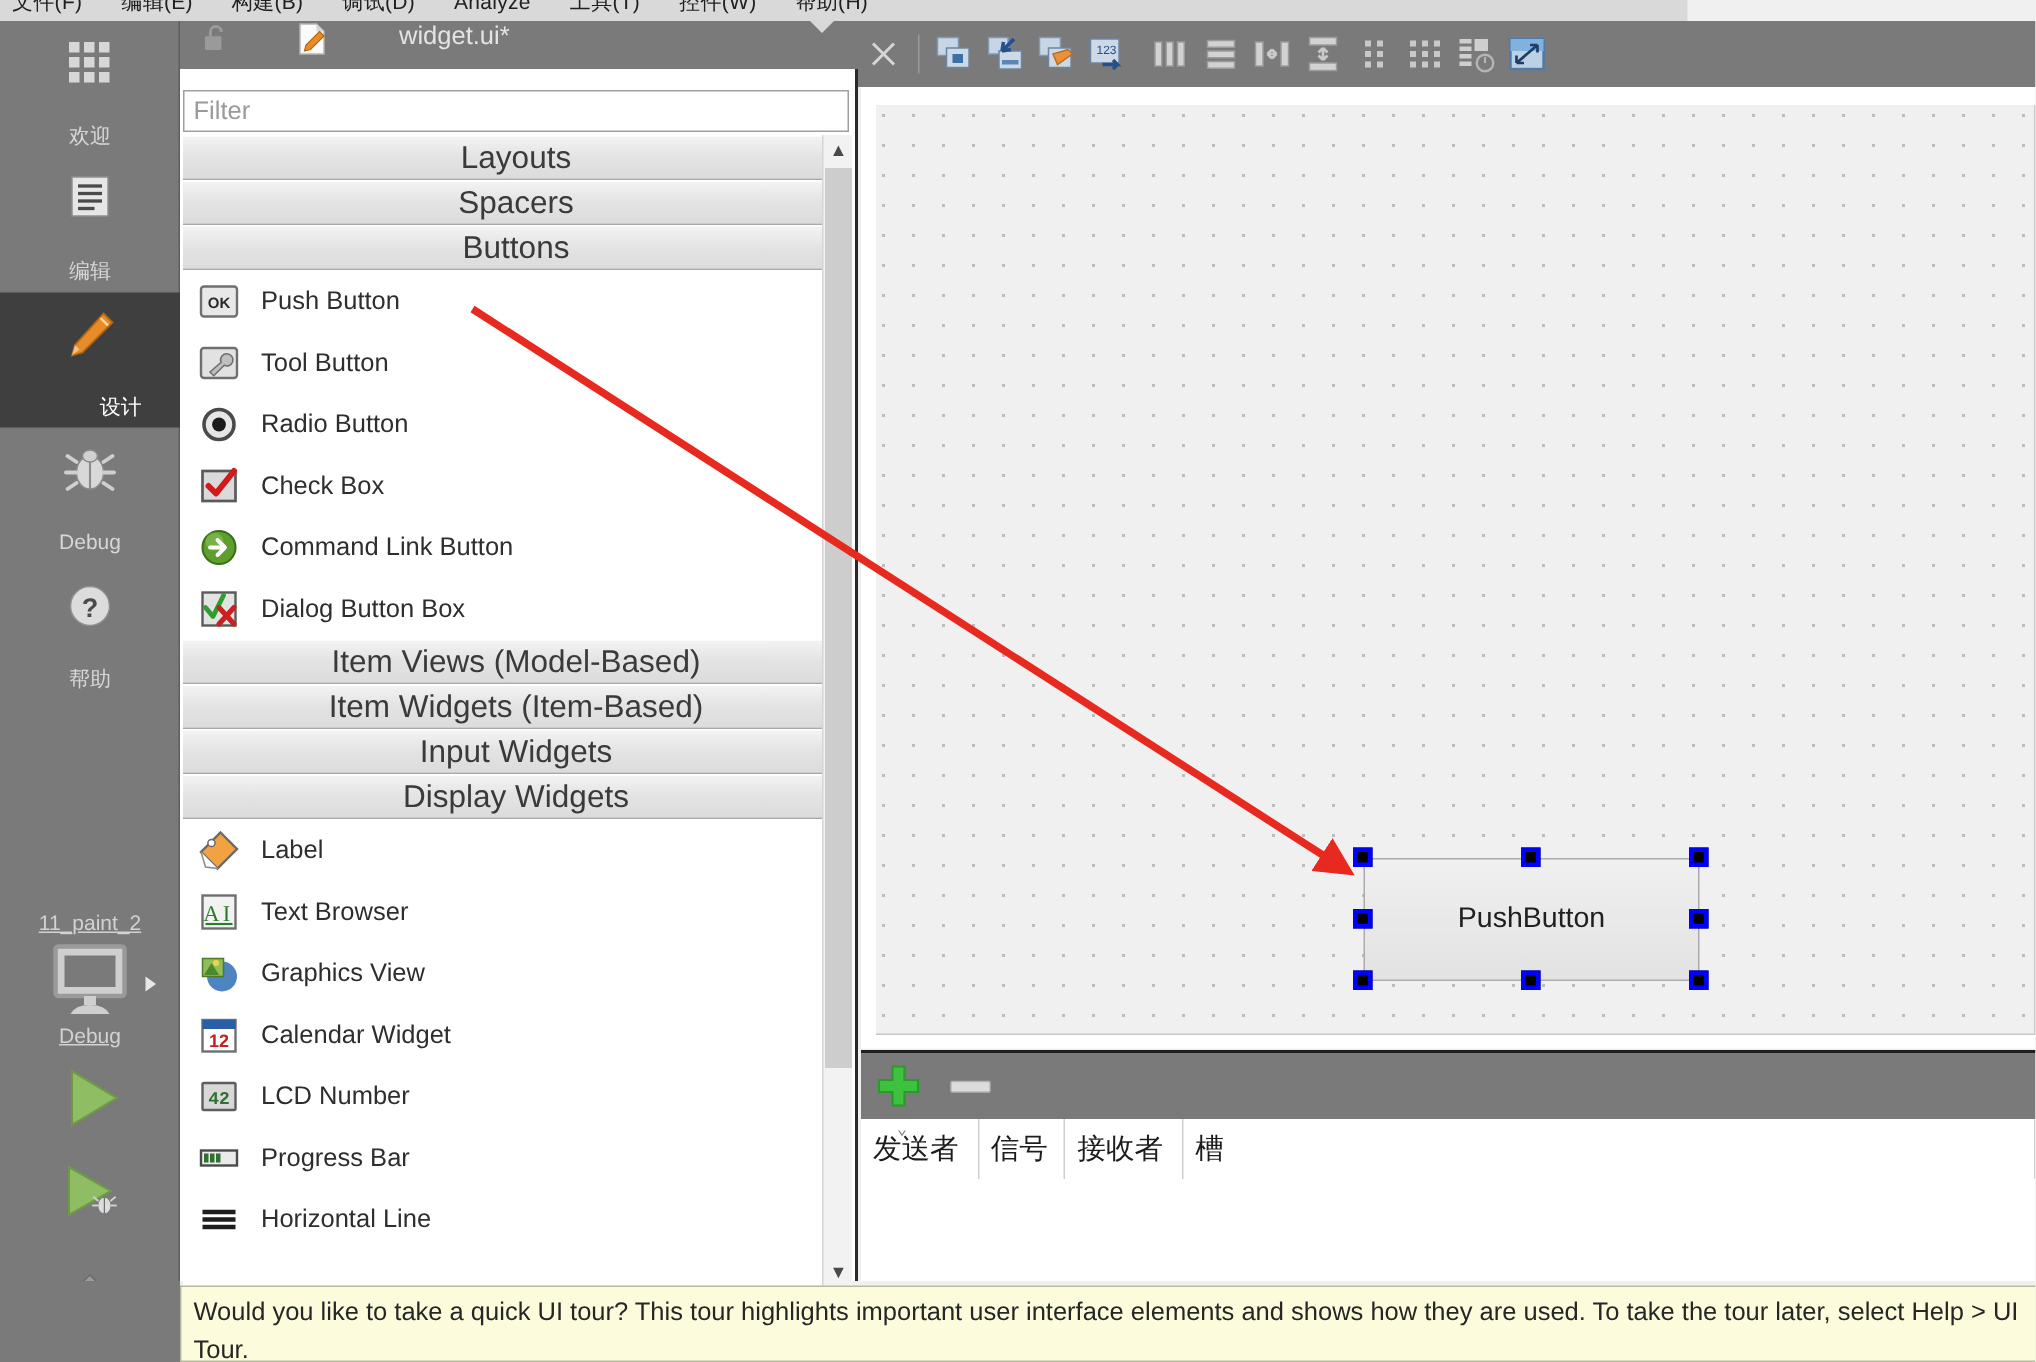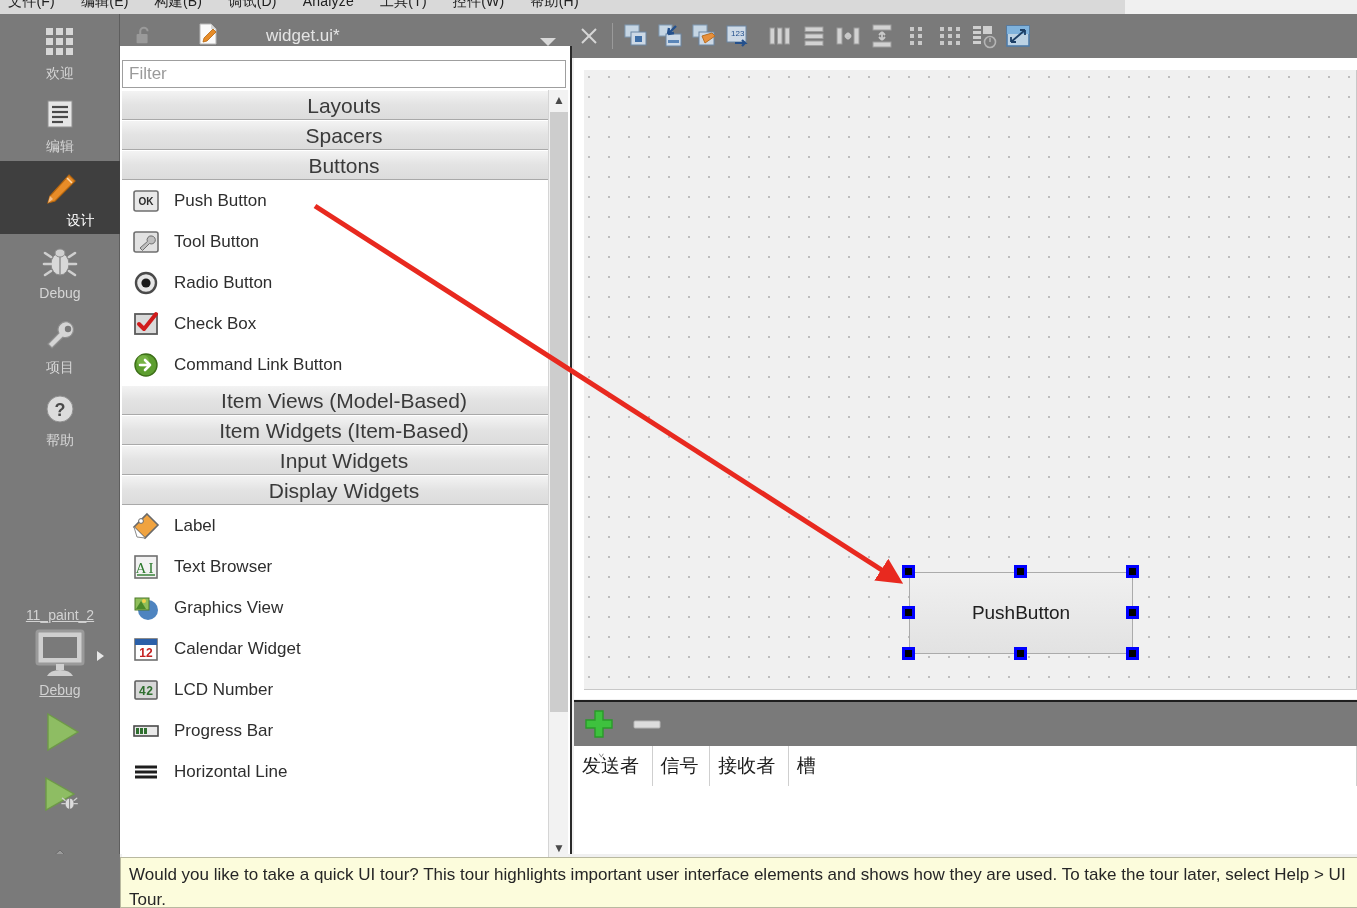--- a/index.html
+++ b/index.html
@@ -26,21 +26,21 @@
   .menubar-inner span { letter-spacing: .2px; }
 
   
   .modebar {
     position: absolute; left: 0; top: 14px; width: 120px; height: 894px;
     background: #7a7a7a;
     border-right: 1px solid #5e5e5e;
   }
   .mode-item {
     width: 120px; padding: 8px 0 6px 0;
-    display: flex; flex-direction: column; align-items: center; gap: 4px;
+    display: flex; flex-direction: column; align-items: center; gap: 21px;
     cursor: pointer;
   }
   .mode-item.active { background: #3f3f3f; }
   .mode-label {
     font-size: 14px; color: #d6d6d6; line-height: 1.1;
   }
   .mode-item.active .mode-label { color: #ffffff; margin-left: 41px; }
   .mode-ico { width: 40px; height: 40px; display:block; }
 
   .runbar { position: absolute; left: 0; top: 590px; width: 120px; }
@@ -56,21 +56,21 @@
   .runbtn { display:flex; justify-content:center; padding: 10px 0; }
 
   
   .wbox {
     position: absolute; left: 120px; top: 14px; width: 452px; height: 840px;
     background: #ffffff;
     border-right: 2px solid #2a2a2a;
   }
   .wbox-titlebar {
     position: absolute; left: 0; top: 0; width: 452px; height: 32px;
-    background: #7a7a7a; display: flex; align-items: flex-end; padding: 0 6px; gap: 36px;
+    background: #7a7a7a; display: flex; align-items: flex-start; padding: 0 6px; gap: 36px;
   }
   .lock-ico { width: 22px; height: 22px; margin: 0 6px 0 6px; }
   .doc-ico  { width: 24px; height: 24px; margin-right: 10px; }
   .wbox-title {
     font-size: 17px; color: #e4e4e4; flex: 1 1 auto; white-space: nowrap;
   }
   .tri-down {
     width:0;height:0;border-left:8px solid transparent;border-right:8px solid transparent;
     border-top:8px solid #d8d8d8; margin-right: 10px;
   }
@@ -269,27 +269,20 @@
             <line x1="11" y1="29" x2="5" y2="33"></line>
           <line x1="29" y1="15" x2="35" y2="11"></line>
             <line x1="29" y1="22" x2="36" y2="22"></line>
             <line x1="29" y1="29" x2="35" y2="33"></line>
         </g>
         <ellipse cx="20" cy="11" rx="5" ry="4" fill="#d0d0d0" stroke="#8a8a8a"></ellipse>
       </svg>
       <div class="mode-label">Debug</div>
     </div>
 
-    <div class="mode-item">
-      <svg class="mode-ico" viewBox="0 0 40 40">
-        <path d="M28 6a8 8 0 0 0-9.2 11.1L8 28l4 4 10.9-10.8A8 8 0 1 0 28 6z" fill="#d5d5d5" stroke="#8f8f8f" stroke-width="1.2"></path>
-        <circle cx="28" cy="13" r="3.2" fill="#7a7a7a"></circle>
-      </svg>
-      <div class="mode-label">项目</div>
-    </div>
 
     <div class="mode-item">
       <svg class="mode-ico" viewBox="0 0 40 40">
         <circle cx="20" cy="20" r="13" fill="#dcdcdc" stroke="#8f8f8f"></circle>
         <text x="20" y="27" font-size="18" font-family="Liberation Sans, sans-serif" text-anchor="middle" fill="#4a4a4a" font-weight="bold">?</text>
       </svg>
       <div class="mode-label">帮助</div>
     </div>
 
     <div class="runbar">
@@ -387,20 +380,28 @@
           <span>Check Box</span>
         </div>
         <div class="witem">
           <span class="ic"><svg viewBox="0 0 28 28">
               <circle cx="14" cy="14" r="11" fill="#5d9e2f" stroke="#3d6f18" stroke-width="1.4"></circle>
               <circle cx="11" cy="10" r="6" fill="#87c254" opacity=".6"></circle>
               <path d="M8 14 h10 M13 9 l5 5 -5 5" stroke="#ffffff" stroke-width="2.6" fill="none" stroke-linecap="round" stroke-linejoin="round"></path>
             </svg></span>
           <span>Command Link Button</span>
         </div>
+        <div class="witem">
+          <span class="ic"><svg viewBox="0 0 28 28">
+              <rect x="3" y="3" width="22" height="22" fill="#e3e3e3" stroke="#5a5a5a" stroke-width="1.6"></rect>
+              <path d="M5 13 l5 6 L17 5" stroke="#2f9e2f" stroke-width="3.2" fill="none" stroke-linecap="round" stroke-linejoin="round"></path>
+              <path d="M14 13 l10 11 M24 13 l-10 11" stroke="#cc1f1f" stroke-width="3.4" stroke-linecap="round"></path>
+            </svg></span>
+          <span>Dialog Button Box</span>
+        </div>
         <div class="cat"><span>Item Views (Model-Based)</span></div>
         <div class="cat"><span>Item Widgets (Item-Based)</span></div>
         <div class="cat"><span>Input Widgets</span></div>
         <div class="cat"><span>Display Widgets</span></div>
         <div class="witem">
           <span class="ic"><svg viewBox="0 0 28 28">
               <path d="M15 2 L26 13 L13 26 L2 15 Z" fill="#f0a340" stroke="#6a6a6a" stroke-width="1.6"></path>
               <circle cx="9" cy="9" r="2.4" fill="#ffffff" stroke="#6a6a6a"></circle>
               <path d="M2 15 L5 25 L13 26" fill="#ffffff" stroke="#8a8a8a" stroke-width="1"></path>
             </svg></span>

